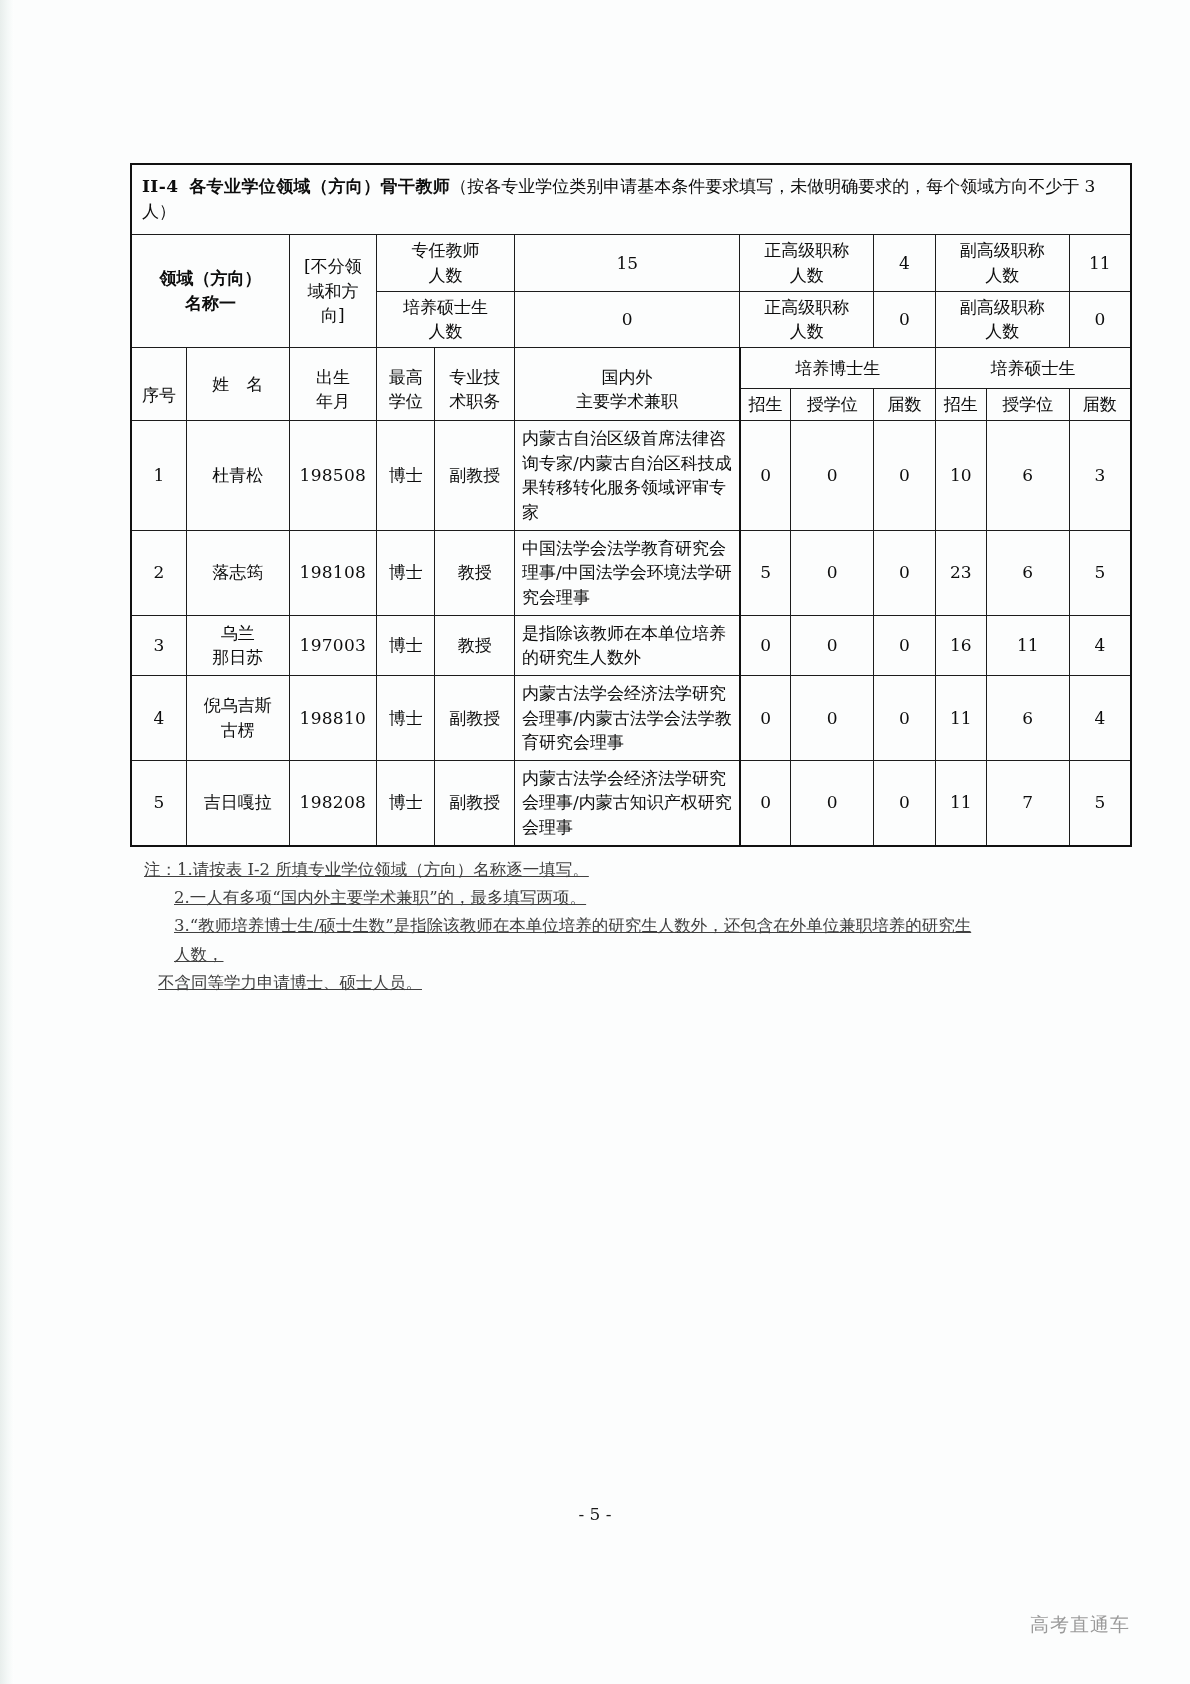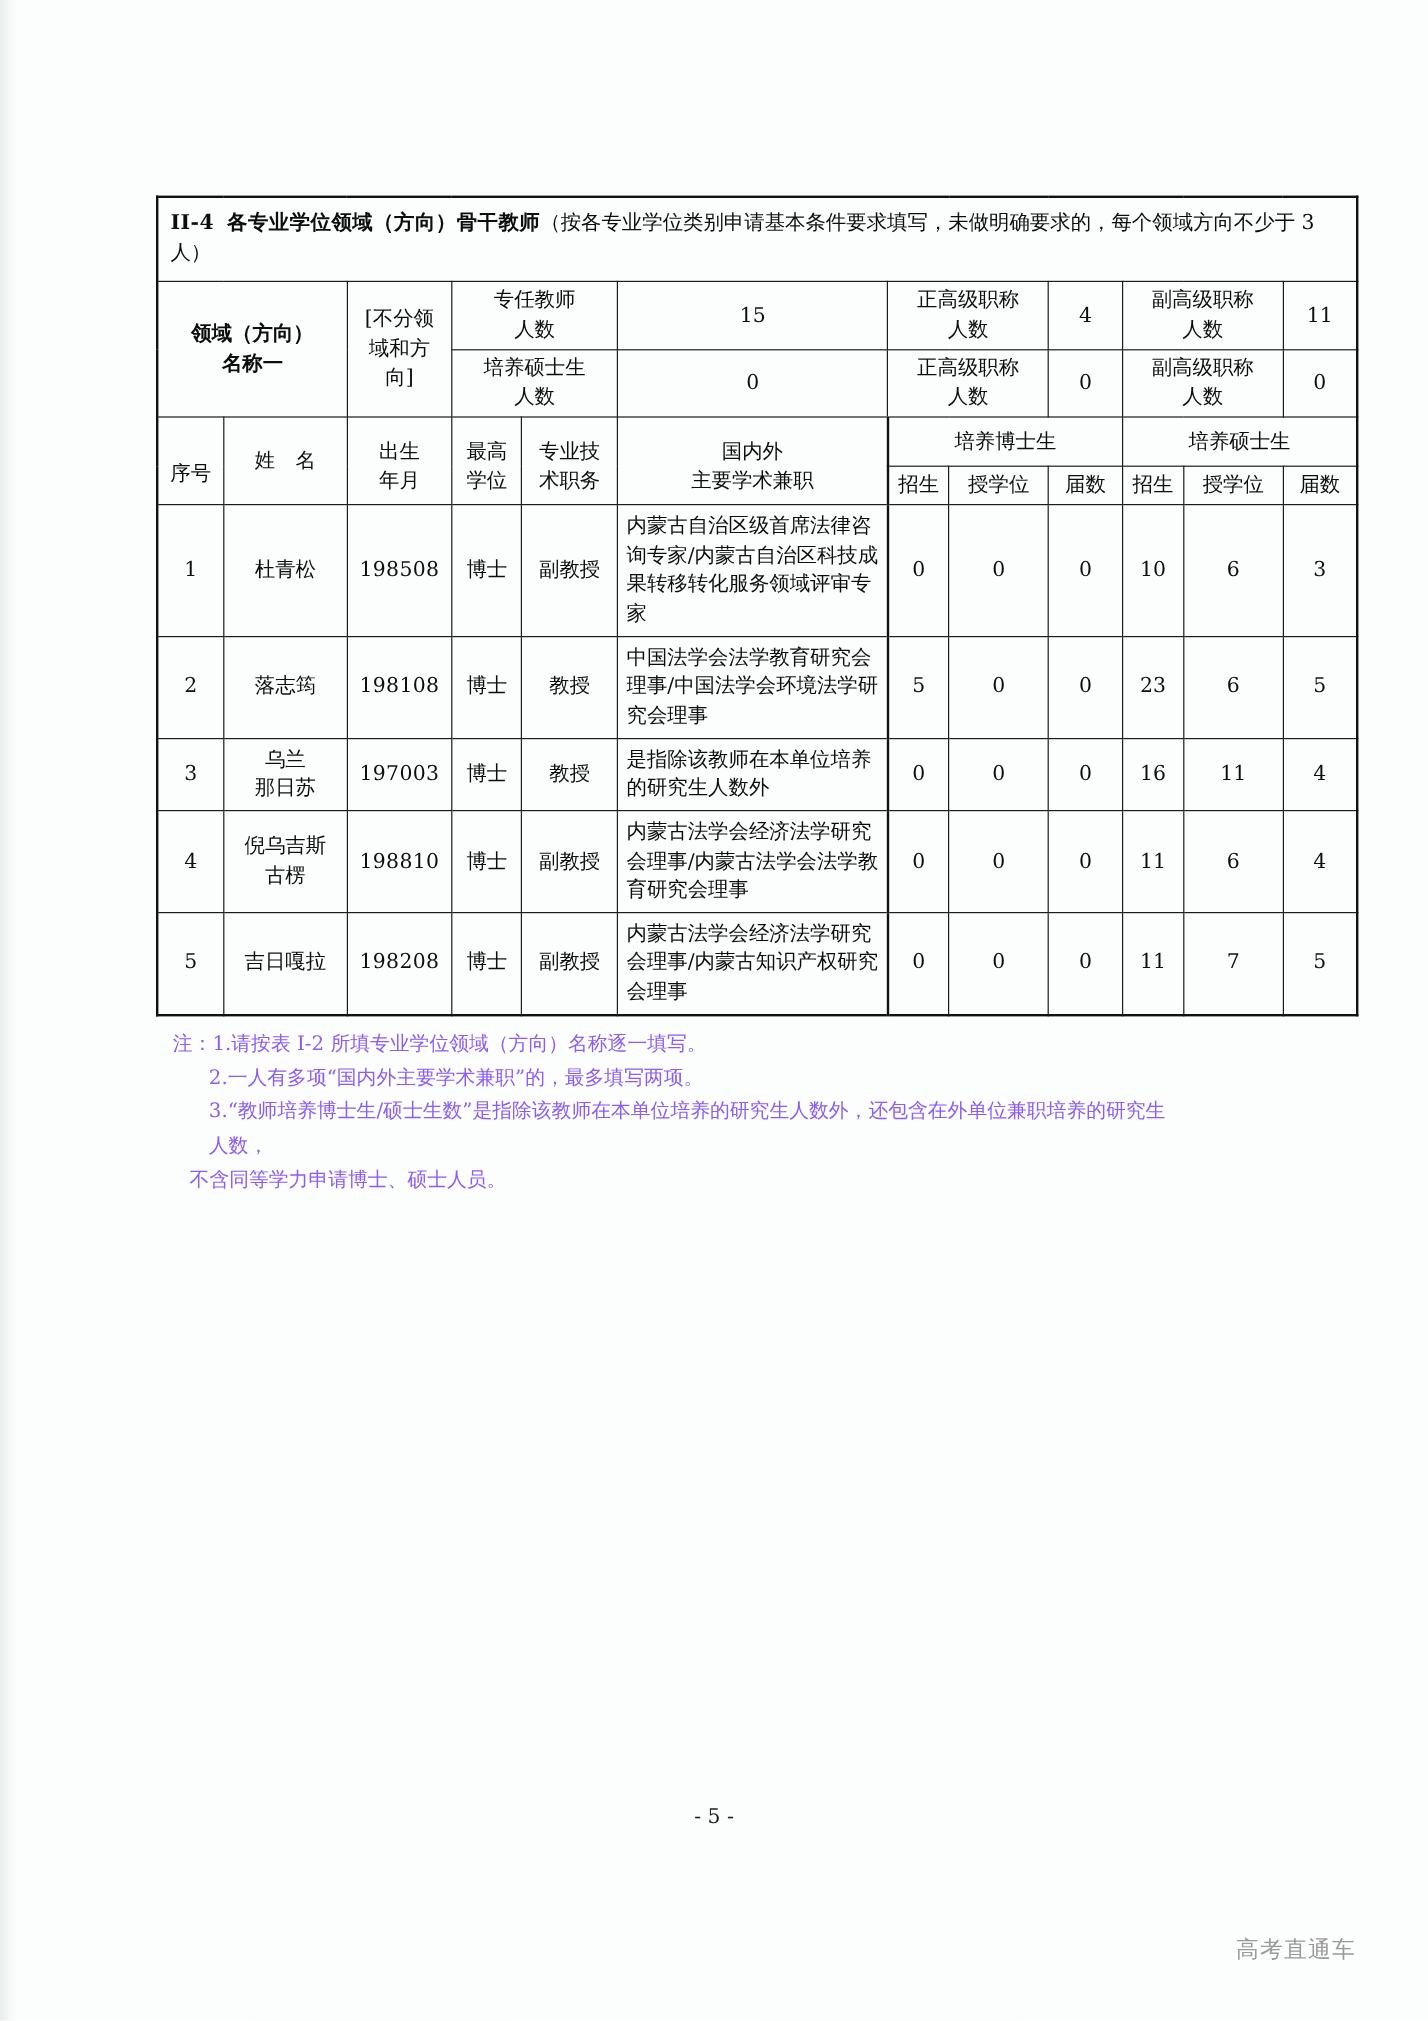--- a/index.html
+++ b/index.html
@@ -109,21 +109,22 @@
     font-size: 17.5px;
     line-height: 1.62;
   }
   .thick-right { border-right: 2px solid #111 !important; }
 
   
   .notes {
     margin-top: 9px;
     font-size: 16.5px;
     line-height: 1.72;
-    color: #8b5cf6;
+    color: #404040;
+    text-decoration: underline;
   }
   .notes .note-line {
     white-space: pre-wrap;
   }
   .note-1 { text-indent: 0; padding-left: 14px; }
   .note-2 { padding-left: 44px; }
   .note-3 { padding-left: 44px; }
   .note-3b { padding-left: 28px; }
 
   

